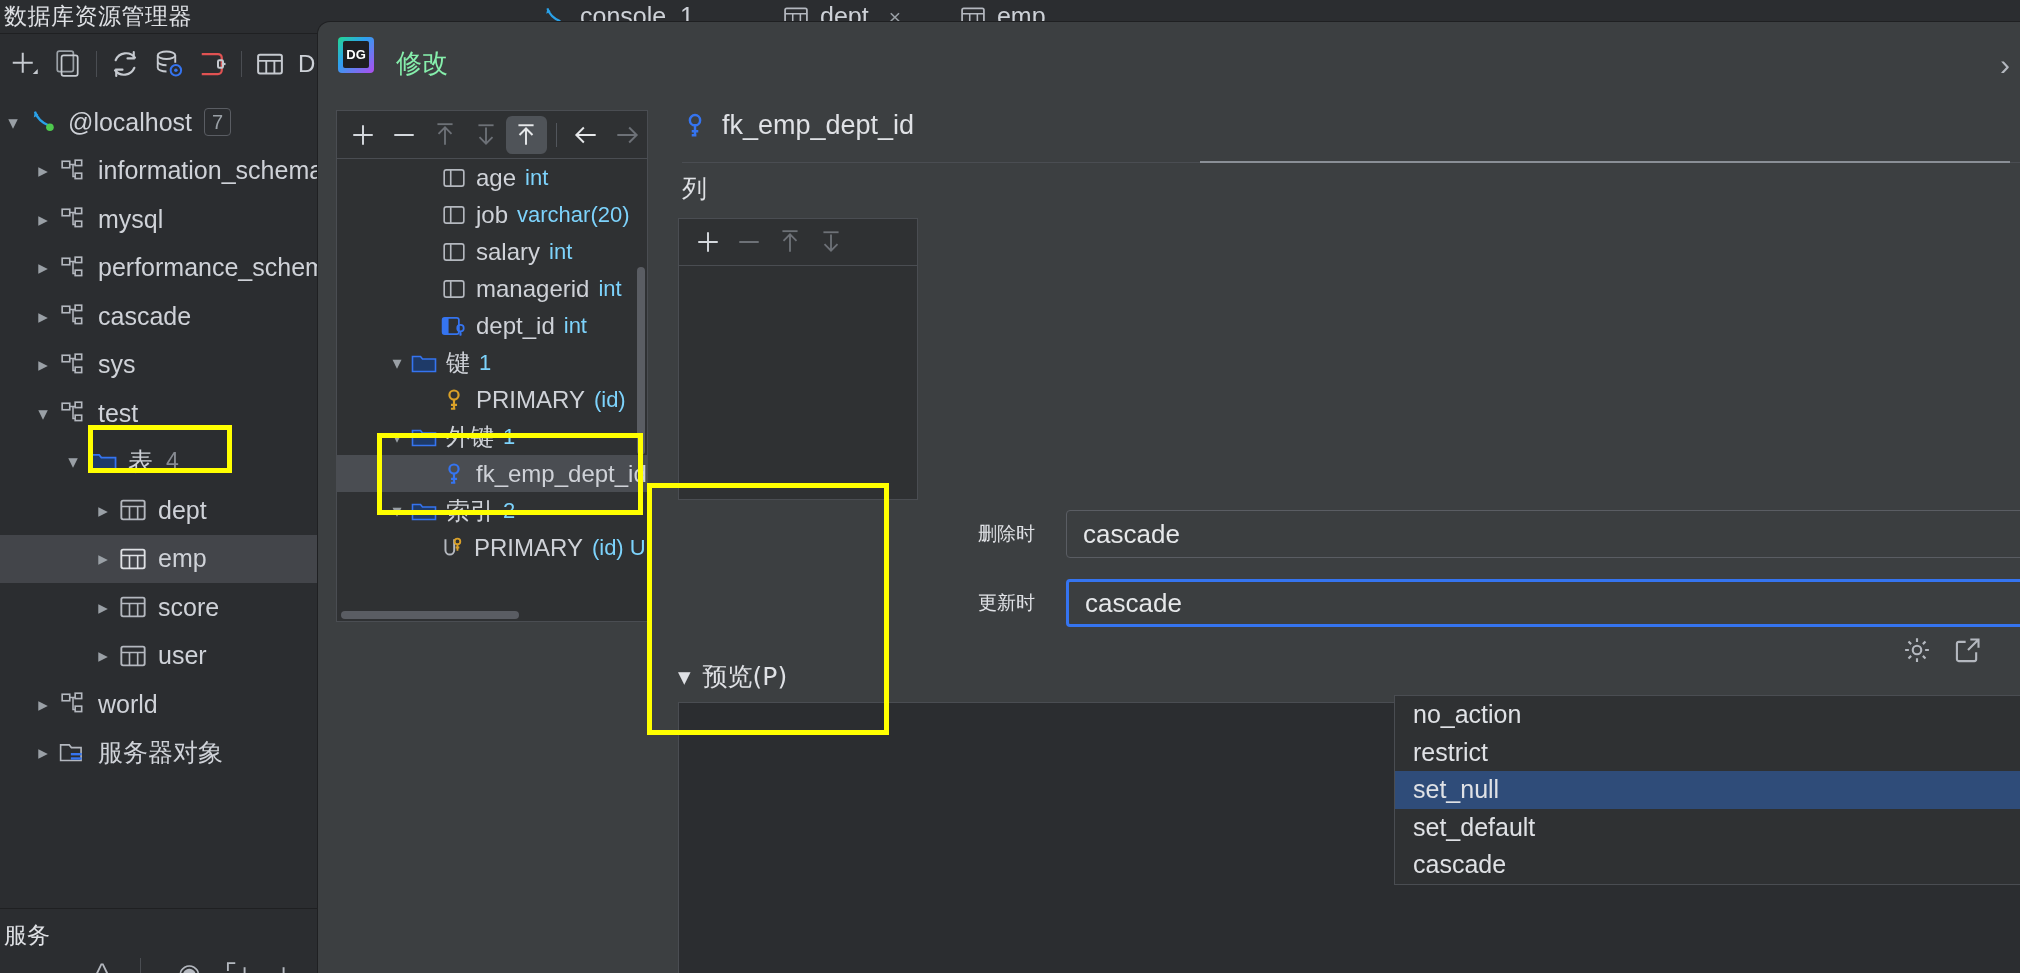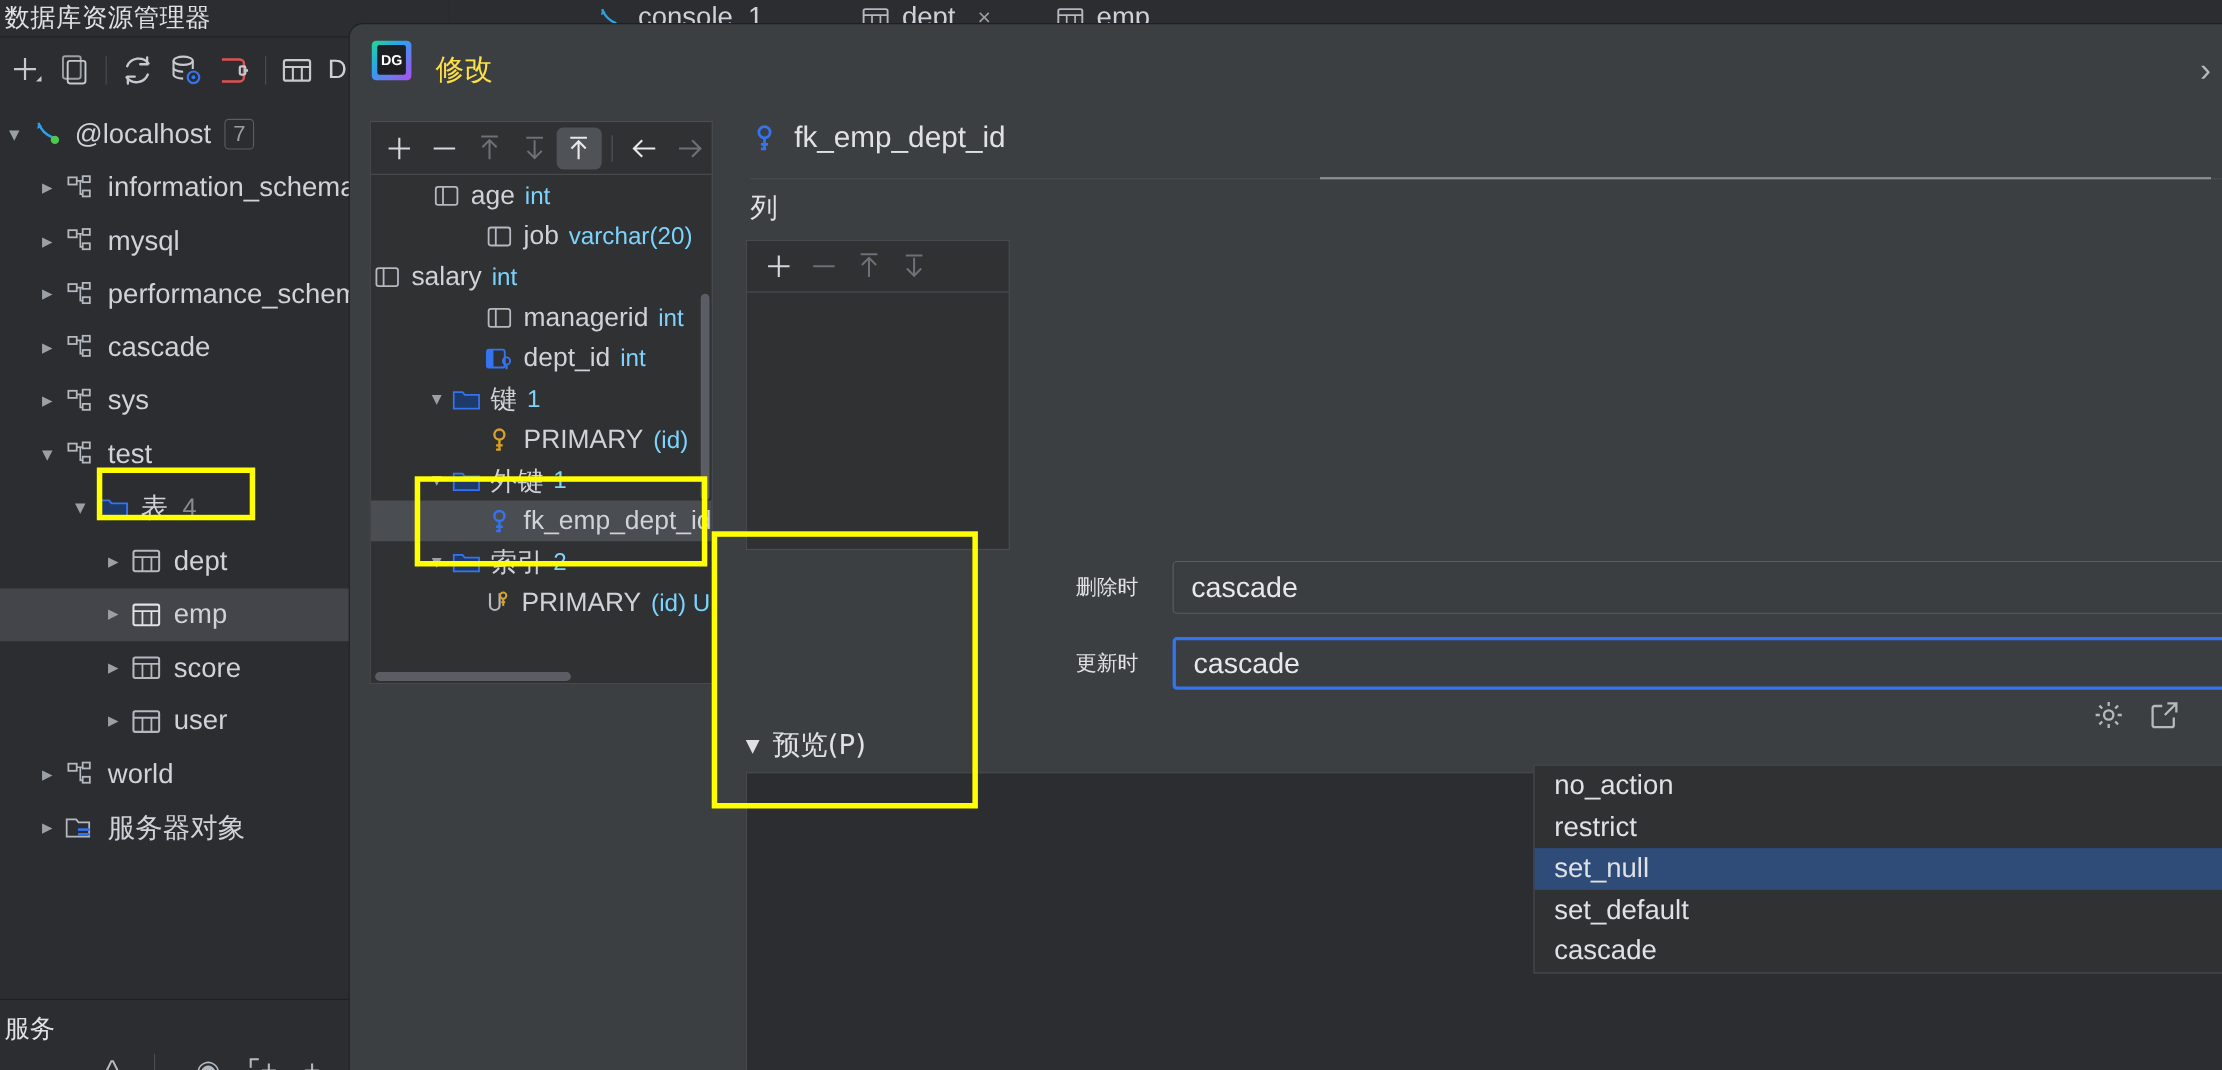--- a/index.html
+++ b/index.html
@@ -81,21 +81,21 @@
     width: 36px; height: 36px; border-radius: 4px; flex: none;
     background: linear-gradient(135deg,#22d88f 0%,#2ea0f0 40%,#b04cf0 100%);
     position: relative;
   }
   .dg-logo::after {
     content: "DG"; position: absolute; left: 5px; top: 4px; width: 26px; height: 27px;
     background: #1e1f22; color: #fff; font-size: 13px; font-weight: bold;
     display: flex; align-items: center; justify-content: center; border-radius: 2px;
     font-family: "Liberation Sans", sans-serif;
   }
-  .dlg-title { margin-left: 22px; font-size: 26px; color: #fde047; font-family: Liberation Sans, sans-serif; margin-top: 16px;}
+  .dlg-title { margin-left: 22px; font-size: 26px; color: #86efac; font-family: Liberation Sans, sans-serif; margin-top: 16px;}
   .dlg-chevron { position: absolute; right: 10px; top: 26px; font-size: 30px; color: #b4b8bf; }
 
   .dlg-body { position: absolute; left: 0; top: 66px; width: 1702px; bottom: 0; }
 
   
   .mid-panel { position: absolute; left: 18px; top: 22px; width: 312px; height: 512px;
                border: 1px solid #4a4d52; background: #2f3133; }
   .mid-toolbar { height: 48px; display: flex; align-items: center; gap: 0px;
                  border-bottom: 1px solid #4a4d52; padding-left: 6px; }
   .mt-btn { width: 41px; height: 38px; display:flex; align-items:center; justify-content:center;
@@ -467,41 +467,41 @@
               </svg>
           </div>
           <div class="mt-btn dim">
             <svg width="28" height="26" viewBox="0 0 26 24">
                 <path d="M4 12h18M15 5l7 7-7 7" stroke="#6d7177" stroke-width="1.8" fill="none"></path>
               </svg>
           </div>
         </div>
 
         <div class="mid-list">
-          <div class="mrow" style="padding-left:54px">
+          <div class="mrow" style="padding-left:102px">
             <span class="mico">
               <svg width="24" height="22" viewBox="0 0 22 20">
                   <rect x="2" y="2.5" width="18" height="15" rx="2" stroke="#b4b8bf" stroke-width="1.5" fill="none"></rect>
                   <path d="M8 2.5v15" stroke="#b4b8bf" stroke-width="1.5"></path>
                 </svg>
             </span>
             <span class="mlbl">age</span>
             <span class="mtype">int</span>
           </div>
           <div class="mrow" style="padding-left:102px">
             <span class="mico">
               <svg width="24" height="22" viewBox="0 0 22 20">
                   <rect x="2" y="2.5" width="18" height="15" rx="2" stroke="#b4b8bf" stroke-width="1.5" fill="none"></rect>
                   <path d="M8 2.5v15" stroke="#b4b8bf" stroke-width="1.5"></path>
                 </svg>
             </span>
             <span class="mlbl">job</span>
             <span class="mtype">varchar(20)</span>
           </div>
-          <div class="mrow" style="">
+          <div class="mrow" style="padding-left:102px">
             <span class="mico">
               <svg width="24" height="22" viewBox="0 0 22 20">
                   <rect x="2" y="2.5" width="18" height="15" rx="2" stroke="#b4b8bf" stroke-width="1.5" fill="none"></rect>
                   <path d="M8 2.5v15" stroke="#b4b8bf" stroke-width="1.5"></path>
                 </svg>
             </span>
             <span class="mlbl">salary</span>
             <span class="mtype">int</span>
           </div>
           <div class="mrow" style="padding-left:102px">

